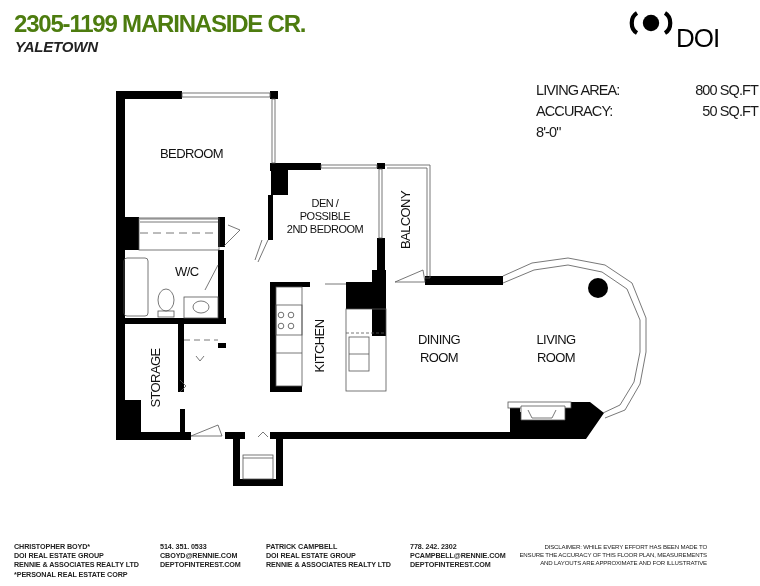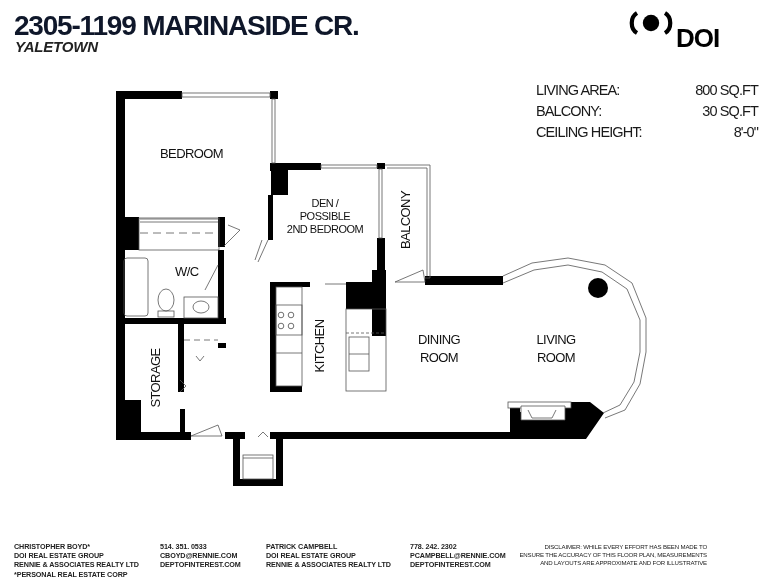--- a/index.html
+++ b/index.html
@@ -1,23 +1,23 @@
 <!DOCTYPE html>
 <html><head>
 <meta charset="utf-8">
 <style>
   html, body { margin: 0; padding: 0; background: #ffffff; }
   body { width: 760px; height: 586px; position: relative; overflow: hidden;
          font-family: "Liberation Sans", "DejaVu Sans", sans-serif; color: #111; }
-  .title { position: absolute; left: 14px; top: 10px; font-size: 28px; font-weight: 700;
-           letter-spacing: -1.2px; color: #0f172a; }
+  .title { position: absolute; left: 14px; top: 10px; font-size: 24px; font-weight: 700;
+           letter-spacing: -1.2px; color: #4d7c0f; }
   .subtitle { position: absolute; left: 15px; top: 38px; font-size: 15px; font-weight: 700;
               font-style: italic; color: #222; letter-spacing: -0.2px; }
   .logo { position: absolute; left: 628px; top: 10px; height: 26px; display: flex; align-items: center; }
-  .logo-text { font-size: 26px; font-weight: 700; letter-spacing: -1px; color: #000; margin-left: 2px; margin-top: 30px; }
+  .logo-text { font-size: 26px; font-weight: 400; letter-spacing: -1px; color: #000; margin-left: 2px; margin-top: 30px; }
   .stats { position: absolute; left: 536px; top: 80px; width: 222px; font-size: 14.5px;
            letter-spacing: -0.9px; color: #1a1a1a; }
   .stat-row { display: flex; justify-content: space-between; height: 21px; line-height: 21px; }
   .plan { position: absolute; left: 0; top: 0; }
   .room-label { font-family: "Liberation Sans", sans-serif; font-size: 13px; fill: #111; letter-spacing: -0.6px; }
   .room-label-sm { font-family: "Liberation Sans", sans-serif; font-size: 11px; fill: #111; letter-spacing: -0.5px; }
   .footer { position: absolute; top: 542px; font-size: 7.2px; line-height: 9.2px; color: #222; letter-spacing: -0.1px; }
   .footer div { white-space: nowrap; font-weight: bold; }
   .disclaimer { position: absolute; left: 500px; top: 543px; width: 207px; font-size: 6.1px;
                 line-height: 8.2px; text-align: right; color: #222; letter-spacing: -0.15px; }
@@ -37,25 +37,24 @@
   </svg>
   <span class="logo-text">DOI</span>
 </div>
 
 <div class="stats">
   <div class="stat-row">
     <span>LIVING AREA:</span>
     <span>800 SQ.FT</span>
   </div>
   <div class="stat-row">
-    <span>BALCONY:</span>
-    <span>30 SQ.FT</span>
+    <span>ACCURACY:</span>
+    <span>50 SQ.FT</span>
   </div>
   <div class="stat-row">
-    <span>CEILING HEIGHT:</span>
     <span>8'-0"</span>
   </div>
 </div>
 
 <svg class="plan" width="760" height="586" viewBox="0 0 760 586">
   <g fill="#000" stroke="none">
 
     <rect x="116" y="91" width="9" height="348"></rect>
 
     <rect x="116" y="91" width="66" height="8"></rect>

